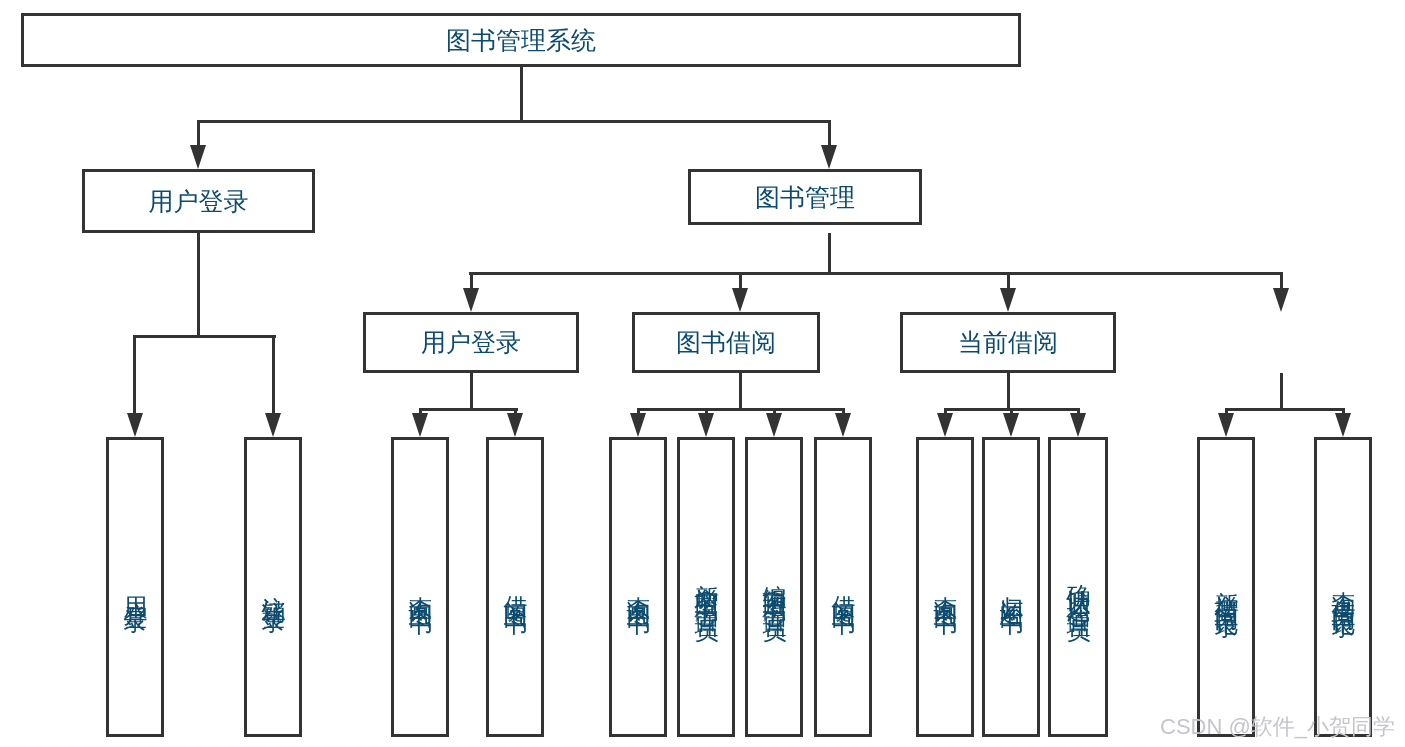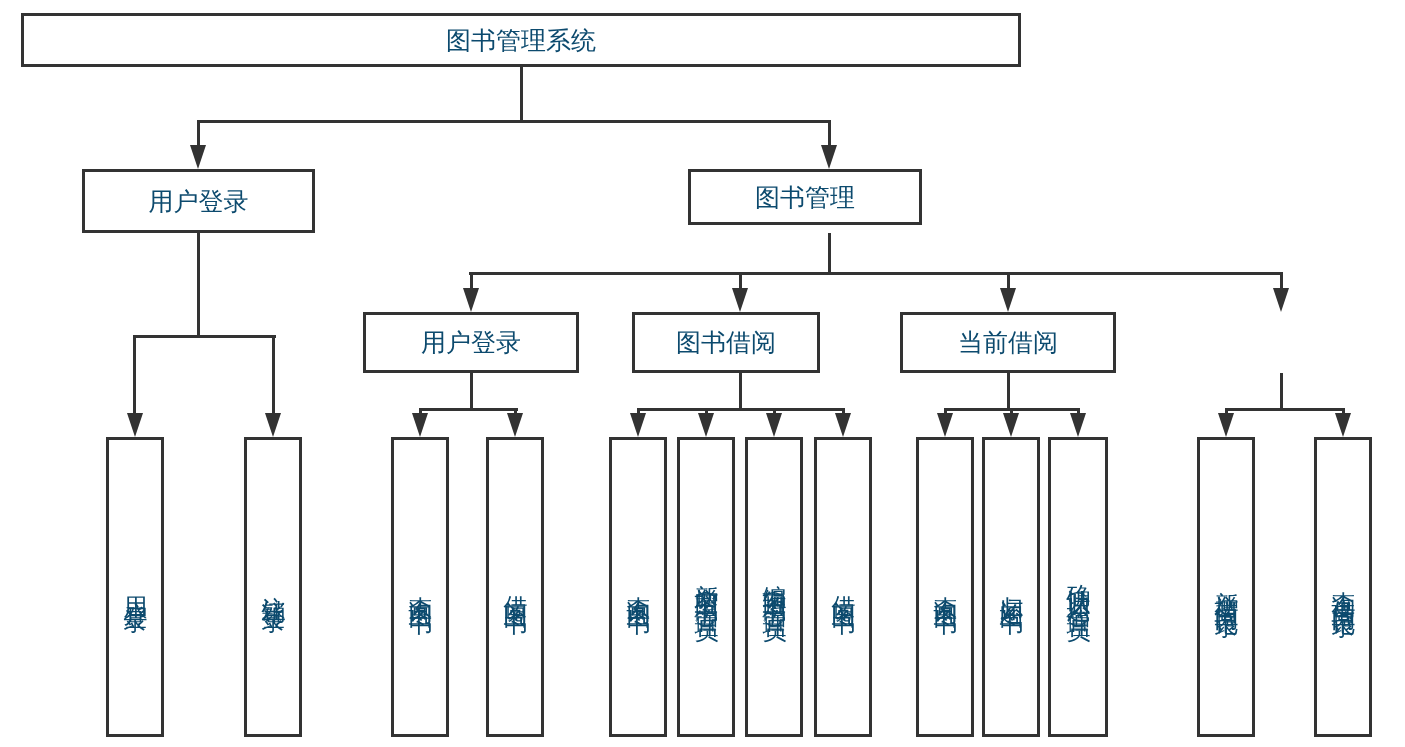--- a/index.html
+++ b/index.html
@@ -177,14 +177,15 @@
   <div class="vline" style="left:1077px; top:408px; width:3px; height:8px;"></div>
   <div class="arrow" style="left:1070px; top:413px;"></div>
 
   <div class="vline" style="left:1280px; top:373px; width:3px; height:35px;"></div>
   <div class="hline" style="left:1225px; top:408px; width:120px; height:3px;"></div>
   <div class="vline" style="left:1225px; top:408px; width:3px; height:8px;"></div>
   <div class="arrow" style="left:1218px; top:413px;"></div>
   <div class="vline" style="left:1342px; top:408px; width:3px; height:8px;"></div>
   <div class="arrow" style="left:1335px; top:413px;"></div>
 
+  <div id="watermark">CSDN @软件_小贺同学</div>
 
 </div>
 
 </body></html>

